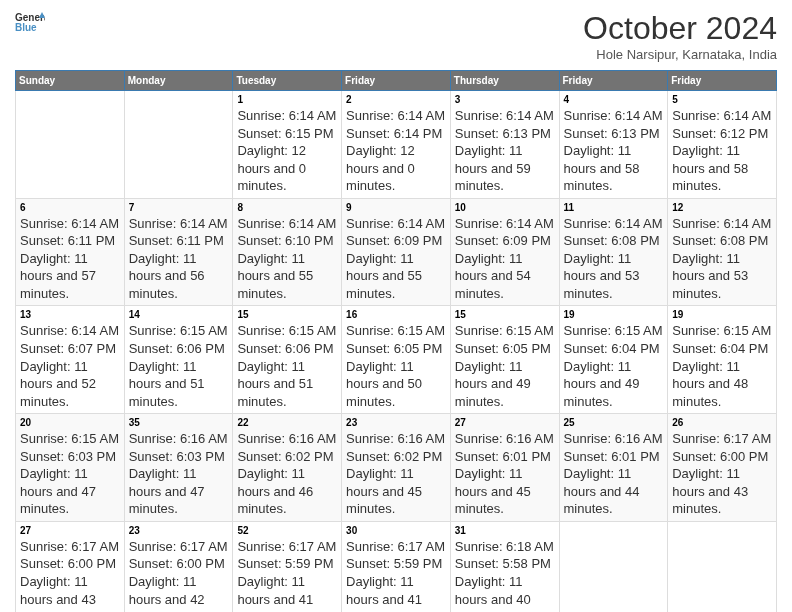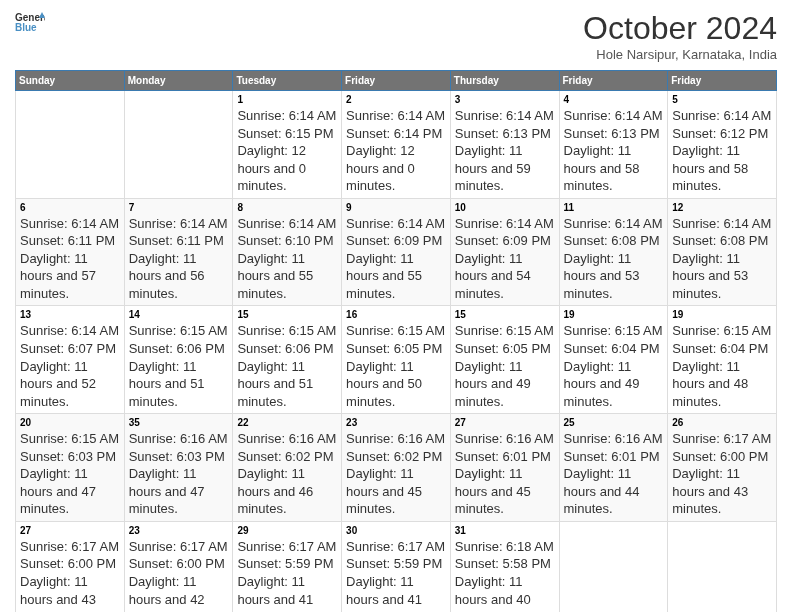--- a/index.html
+++ b/index.html
@@ -286,21 +286,21 @@
           Sunrise: 6:17 AM<br>Sunset: 6:00 PM<br>Daylight: 11 hours and 43 minutes.
         </div>
       </td>
           <td>
         <span class="day-num">23</span>
         <div class="day-info">
           Sunrise: 6:17 AM<br>Sunset: 6:00 PM<br>Daylight: 11 hours and 42 minutes.
         </div>
       </td>
           <td>
-        <span class="day-num">29</span>
+        <span class="day-num">52</span>
         <div class="day-info">
           Sunrise: 6:17 AM<br>Sunset: 5:59 PM<br>Daylight: 11 hours and 41 minutes.
         </div>
       </td>
           <td>
         <span class="day-num">30</span>
         <div class="day-info">
           Sunrise: 6:17 AM<br>Sunset: 5:59 PM<br>Daylight: 11 hours and 41 minutes.
         </div>
       </td>

